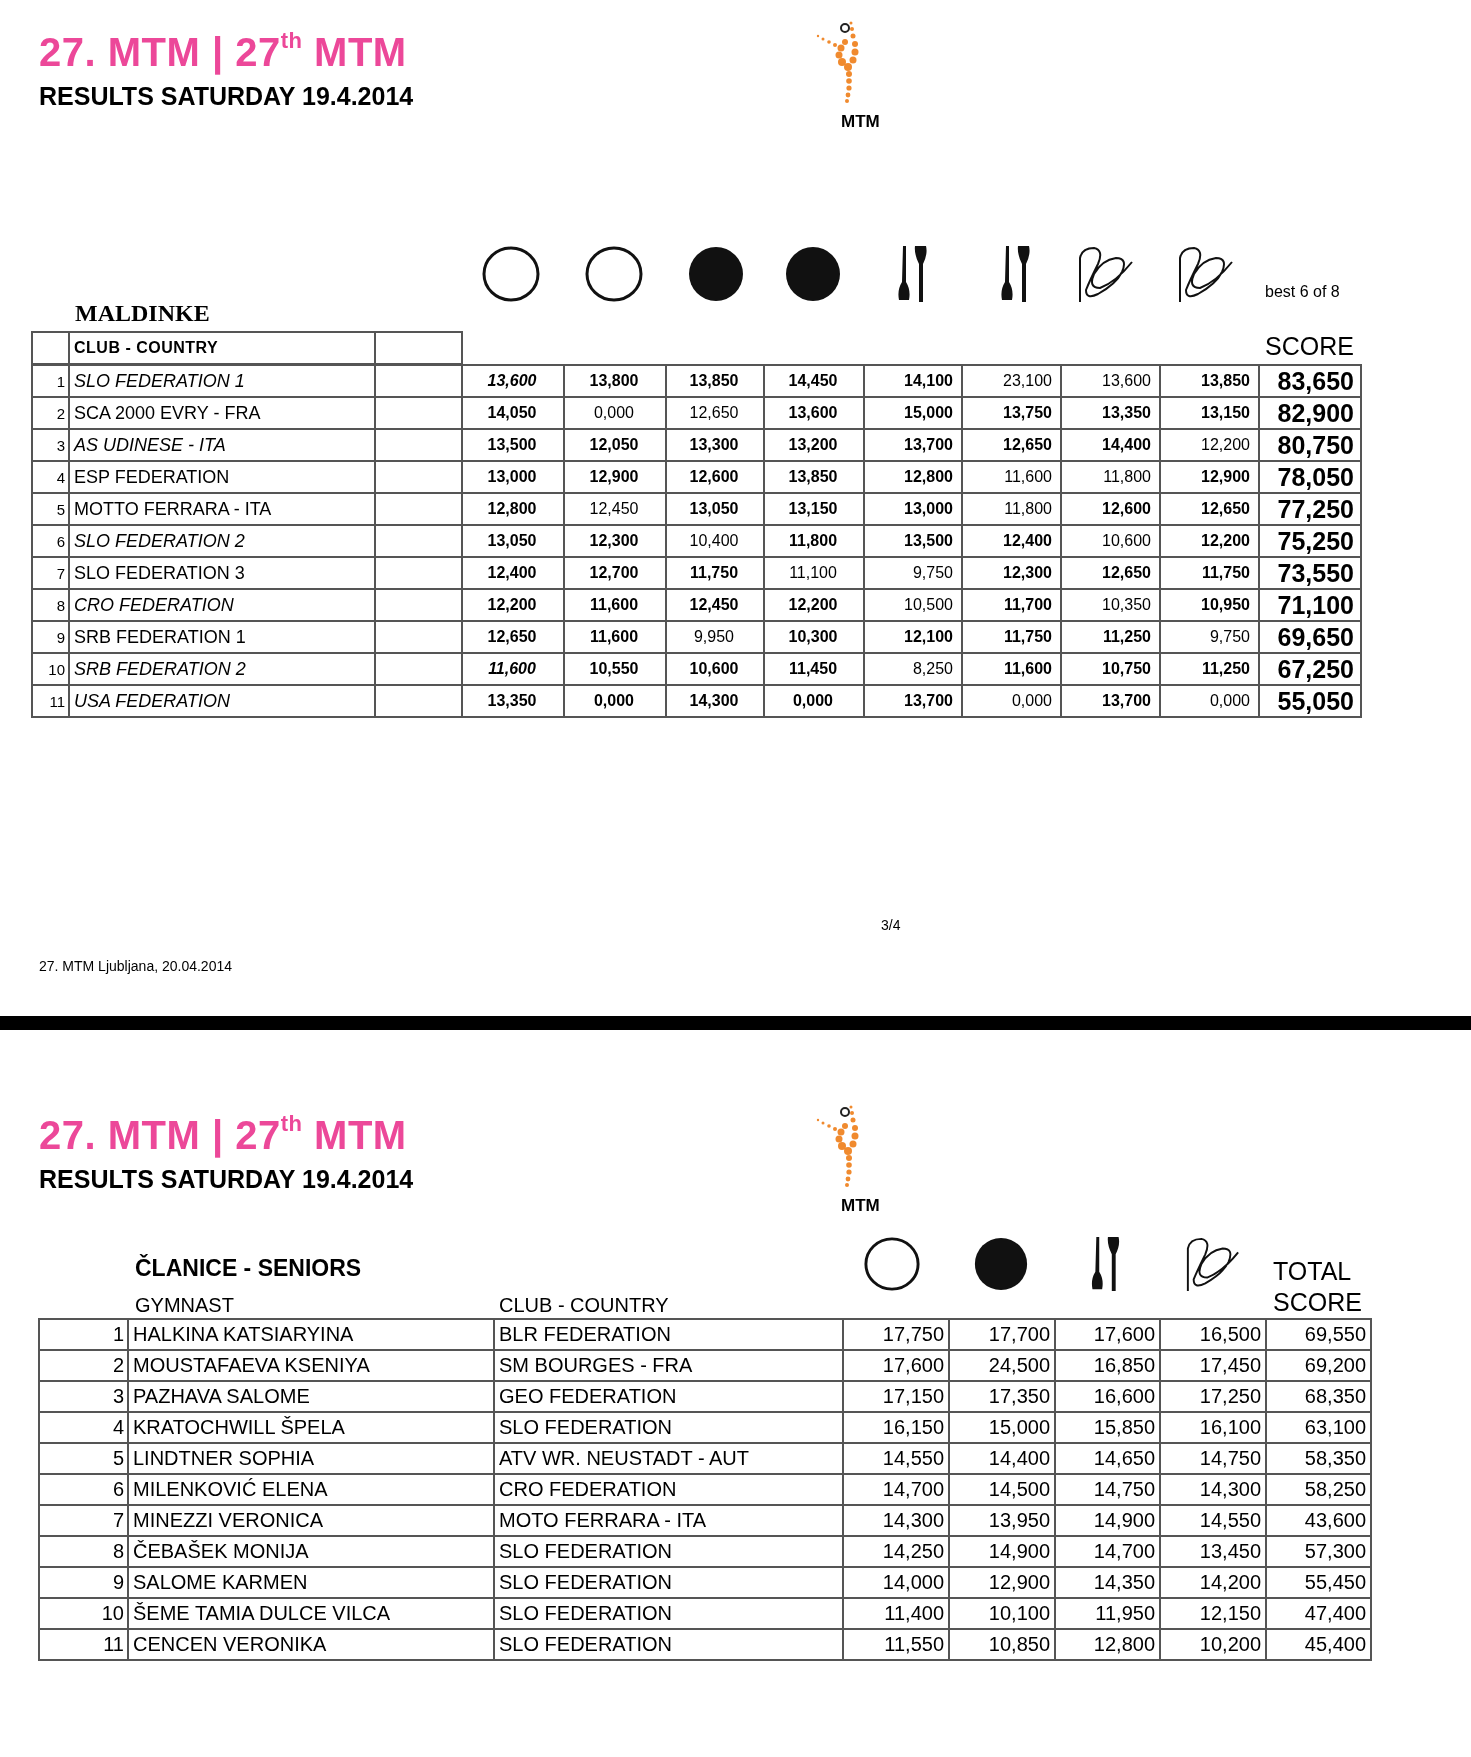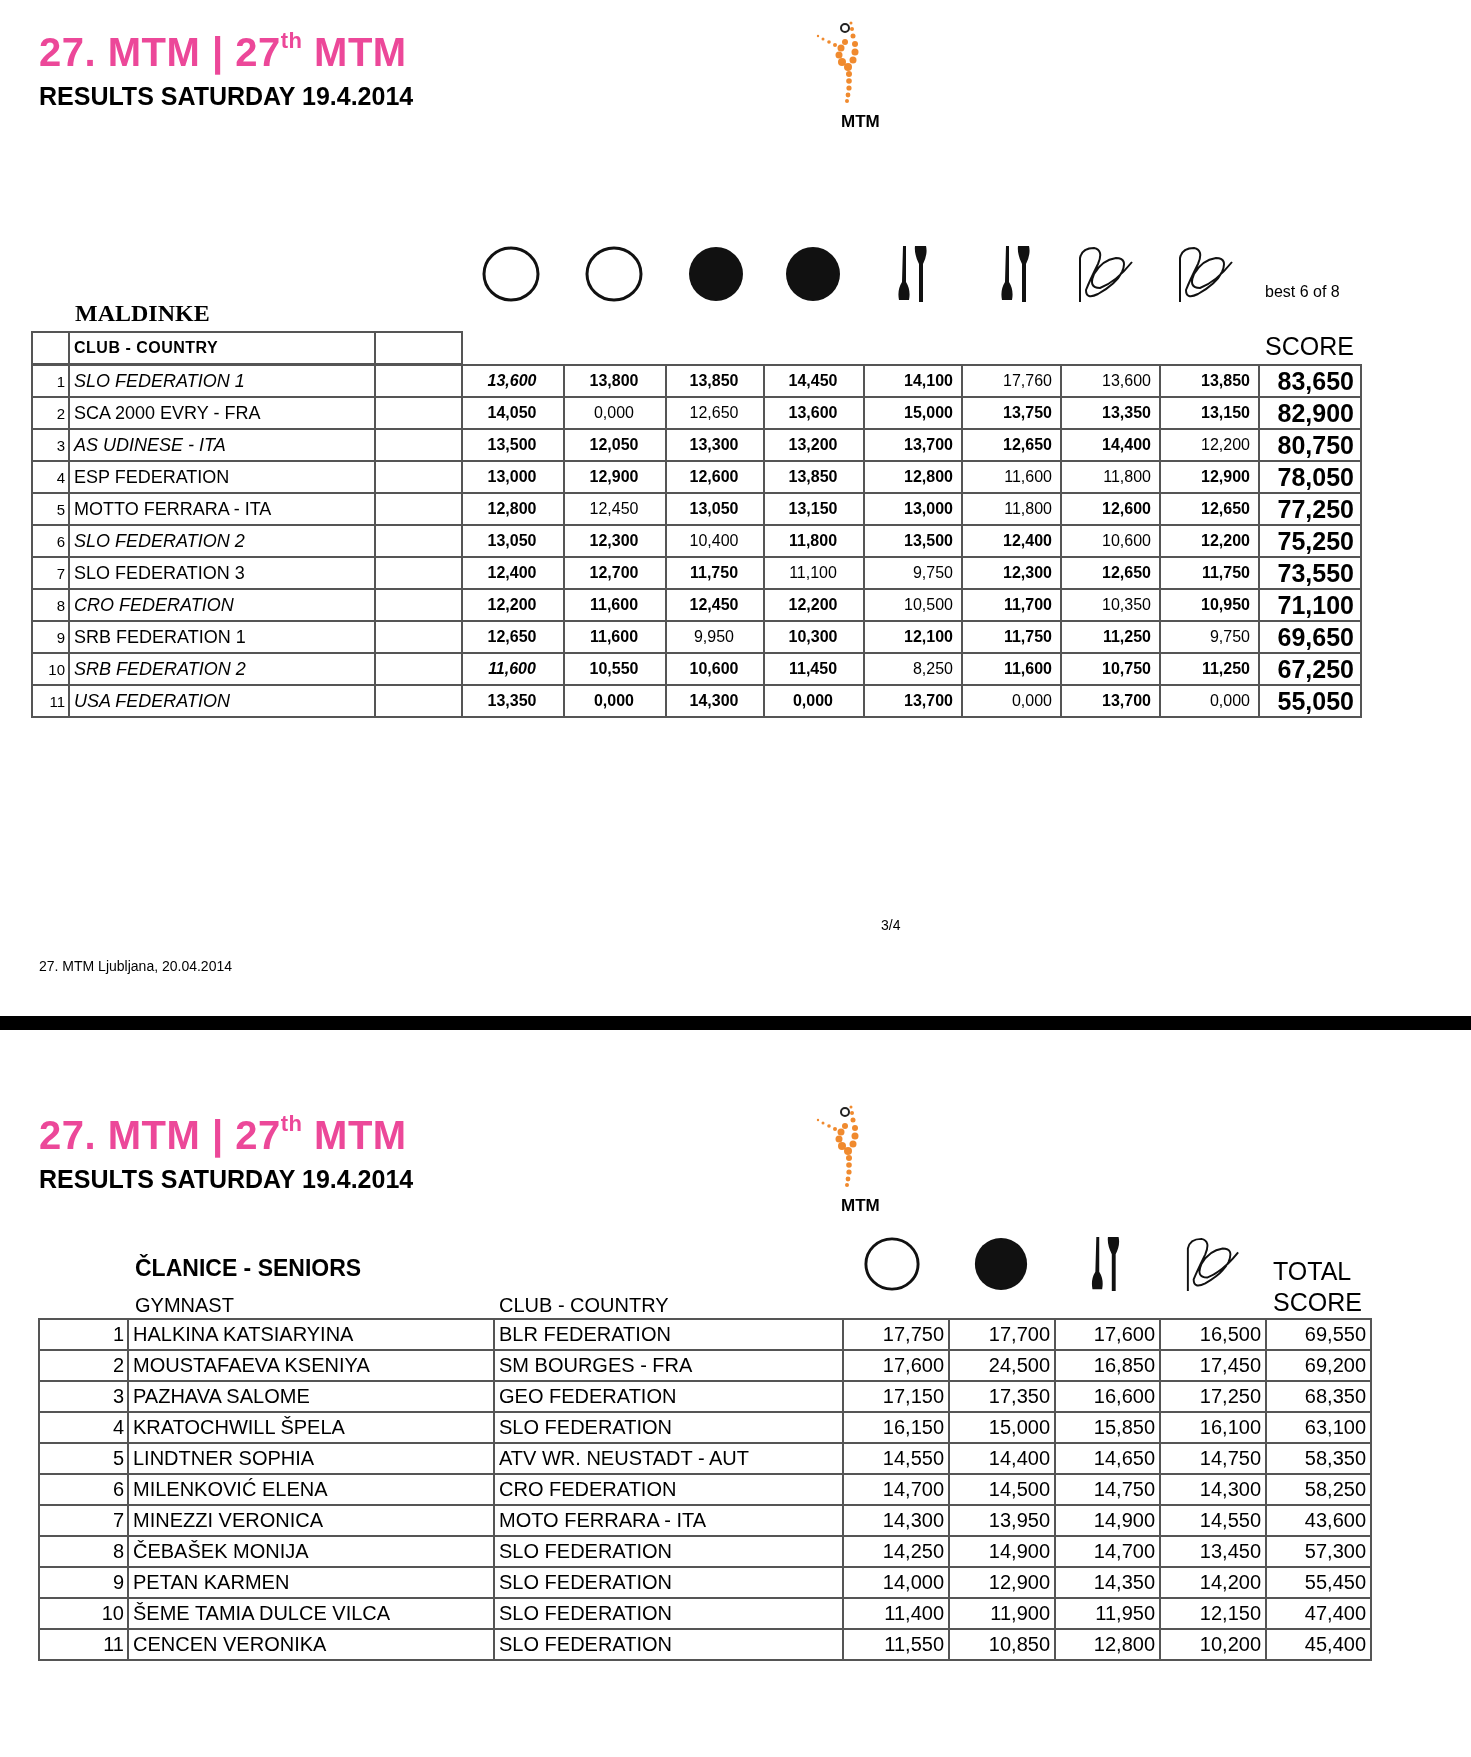--- a/index.html
+++ b/index.html
@@ -148,21 +148,21 @@
   <tbody id="tbody1">
       <tr>
         <td class="rank">1</td>
         <td class="club ital">SLO FEDERATION 1</td>
         <td></td>
         <td class="sc b c ital">13,600</td>
         <td class="sc b c">13,800</td>
         <td class="sc b c">13,850</td>
         <td class="sc b c">14,450</td>
         <td class="sc b">14,100</td>
-        <td class="sc">17,760</td>
+        <td class="sc">23,100</td>
         <td class="sc">13,600</td>
         <td class="sc b">13,850</td>
         <td class="total">83,650</td>
       </tr>
       <tr>
         <td class="rank">2</td>
         <td class="club">SCA 2000 EVRY - FRA</td>
         <td></td>
         <td class="sc b c">14,050</td>
         <td class="sc c">0,000</td>
@@ -428,34 +428,34 @@
         <td class="name">ČEBAŠEK MONIJA</td>
         <td class="name">SLO FEDERATION</td>
         <td class="num">14,250</td>
         <td class="num">14,900</td>
         <td class="num">14,700</td>
         <td class="num">13,450</td>
         <td class="num">57,300</td>
       </tr>
       <tr>
         <td class="rank2">9</td>
-        <td class="name">PETAN KARMEN</td>
+        <td class="name">SALOME KARMEN</td>
         <td class="name">SLO FEDERATION</td>
         <td class="num">14,000</td>
         <td class="num">12,900</td>
         <td class="num">14,350</td>
         <td class="num">14,200</td>
         <td class="num">55,450</td>
       </tr>
       <tr>
         <td class="rank2">10</td>
         <td class="name">ŠEME TAMIA DULCE VILCA</td>
         <td class="name">SLO FEDERATION</td>
         <td class="num">11,400</td>
-        <td class="num">11,900</td>
+        <td class="num">10,100</td>
         <td class="num">11,950</td>
         <td class="num">12,150</td>
         <td class="num">47,400</td>
       </tr>
       <tr>
         <td class="rank2">11</td>
         <td class="name">CENCEN VERONIKA</td>
         <td class="name">SLO FEDERATION</td>
         <td class="num">11,550</td>
         <td class="num">10,850</td>

